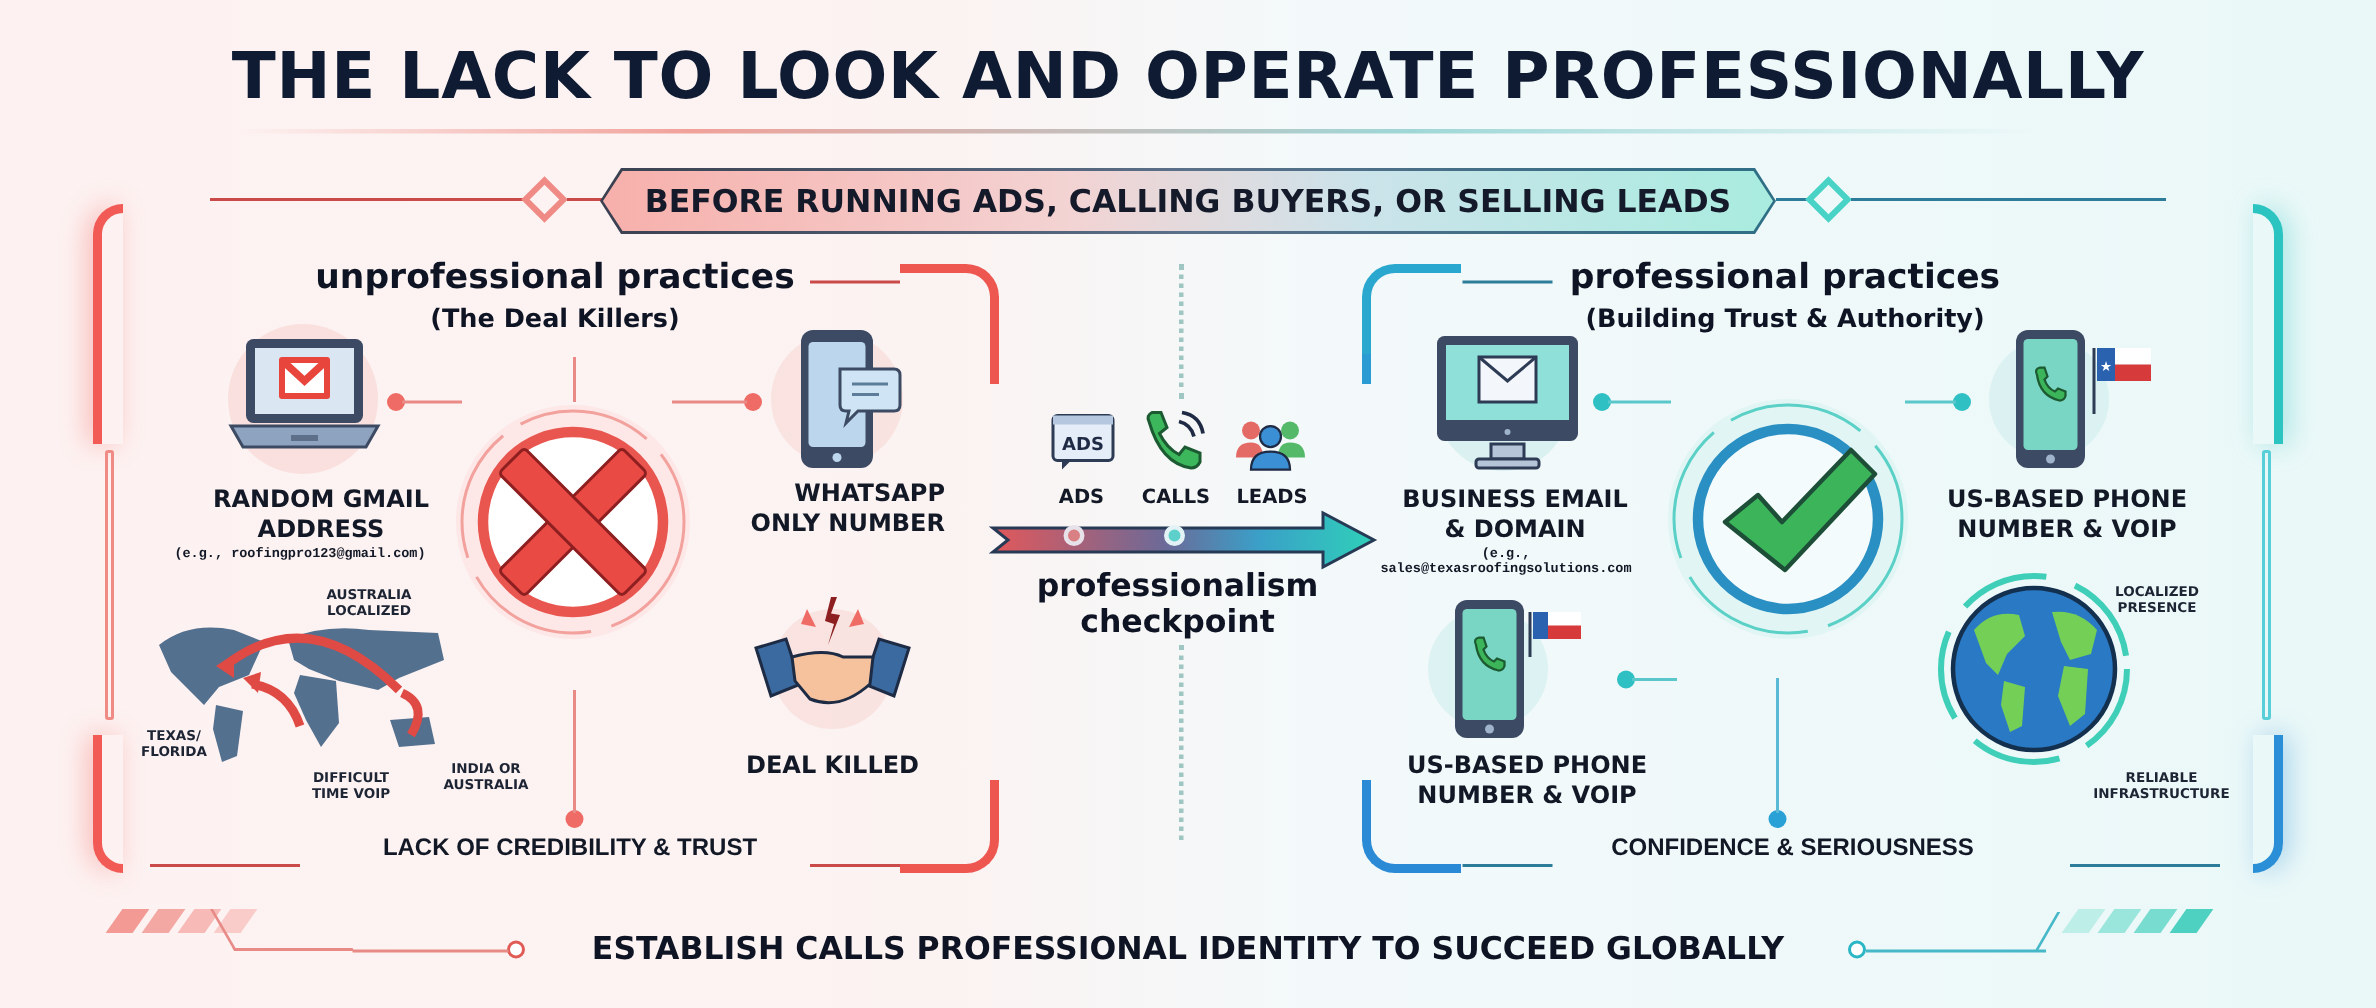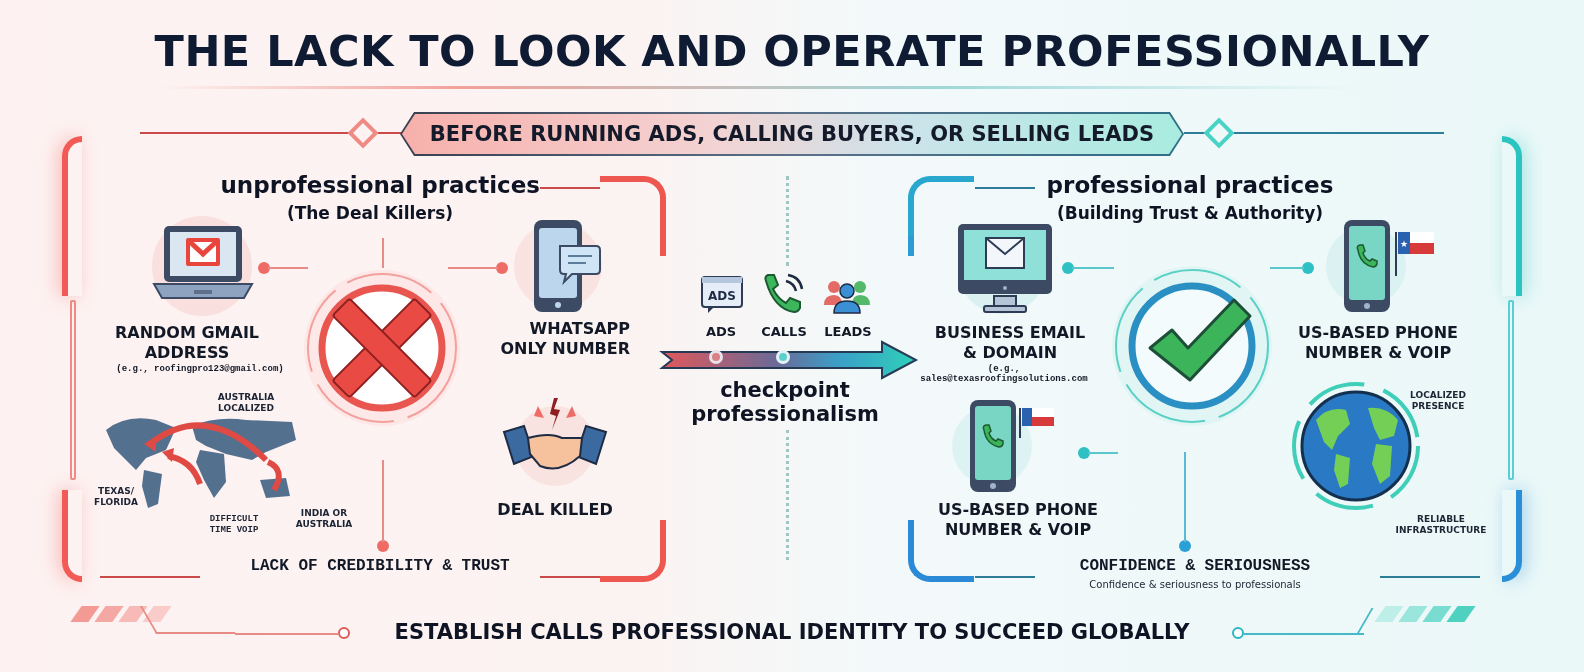--- a/index.html
+++ b/index.html
@@ -47,21 +47,21 @@
   .frame-r-bot { left: 1502px; top: 490px; width: 20px; height: 92px; border: 6px solid #2a8fd6; border-left: none; border-top: none; border-bottom-right-radius: 26px; box-shadow: 4px 0 18px rgba(42,143,214,0.35); }
   .frame-r-lt { left: 908px; top: 176px; width: 66px; height: 60px; border: 6px solid #29a7cf; border-right: none; border-bottom: none; border-top-left-radius: 22px; }
   .frame-r-lb { left: 908px; top: 520px; width: 66px; height: 62px; border: 6px solid #2b8ad5; border-right: none; border-top: none; border-bottom-left-radius: 22px; }
   .frame-r-lv { left: 908px; top: 250px; width: 6px; height: 250px; background: #2a9bd3; }
 
   .section-title { font-family: "DejaVu Sans", sans-serif; font-weight: bold; font-size: 23px; text-align: center; color: #0f1424; }
   .section-sub { font-family: "DejaVu Sans", sans-serif; font-weight: bold; font-size: 17px; text-align: center; color: #0f1424; }
   .label-big { font-family: "DejaVu Sans", sans-serif; font-weight: bold; font-size: 16px; line-height: 20px; text-align: center; color: #121826; }
   .label-small { font-family: Liberation Mono, monospace; font-weight: bold; font-size: 9px; text-align: center; color: #121826; }
   .map-label { font-family: "DejaVu Sans", sans-serif; font-weight: bold; font-size: 9px; line-height: 11px; text-align: center; color: #1d2434; }
-  .footer-line { font-family: Liberation Mono, monospace; font-weight: bold; font-size: 16px; text-align: center; color: #121826; }
+  .footer-line { font-family: Liberation Sans, sans-serif; font-weight: bold; font-size: 16px; text-align: center; color: #121826; }
   .bottom-tag { font-family: "DejaVu Sans", sans-serif; font-weight: bold; font-size: 21px; color: #0f1424; left: 0; width: 1584px; text-align: center; top: 620px; }
   .stripes { height: 16px; display: flex; gap: 6px; }
   .stripes span { width: 18px; height: 16px; transform: skewX(-35deg); display: block; }
   .dotnode { width: 12px; height: 12px; border-radius: 50%; }
   .ring-node { width: 14px; height: 14px; border-radius: 50%; background: #fff; border: 3px solid; }
   svg { overflow: visible; }
 </style>
 </head>
 <body>
 
@@ -95,36 +95,36 @@
 <div class="abs frame-r-lt"></div>
 <div class="abs frame-r-lb"></div>
 <div class="abs frame-r-lv" style="top:236px;height:20px;"></div>
 <div class="abs hline" style="left:975px;top:187px;width:60px;background:#2d7c99;"></div>
 <div class="abs hline" style="left:975px;top:576px;width:60px;background:#2d7c99;"></div>
 <div class="abs hline" style="left:1380px;top:576px;width:100px;background:#2d7c99;"></div>
 
 <div class="abs" style="left:786px;top:176px;width:0;height:90px;border-left:3px dotted #9fc6c2;"></div>
 <div class="abs" style="left:786px;top:430px;width:0;height:130px;border-left:3px dotted #9fc6c2;"></div>
 
-<div class="abs section-title" style="left:200px;top:172px;width:340px;text-align:right;">unprofessional practices</div>
+<div class="abs section-title" style="left:200px;top:172px;width:340px;">unprofessional practices</div>
 <div class="abs section-sub" style="left:260px;top:203px;width:220px;">(The Deal Killers)</div>
 
 <div class="abs" style="left:140px;top:218px;width:120px;height:100px;">
   <svg width="120" height="100" viewBox="0 0 120 100">
     <circle cx="62" cy="48" r="50" fill="#f8d8d6" opacity="0.7"></circle>
     <rect x="24" y="8" width="78" height="56" rx="5" fill="#3d4a63"></rect>
     <rect x="30" y="14" width="66" height="44" fill="#dbe6f3"></rect>
     <rect x="46" y="20" width="34" height="28" rx="2" fill="#e8453c"></rect>
     <rect x="50" y="24" width="26" height="20" fill="#ffffff"></rect>
     <polyline points="50,24 63,36 76,24" fill="none" stroke="#e8453c" stroke-width="5"></polyline>
     <path d="M14 66 L112 66 L104 80 L22 80 Z" fill="#8ea3bf" stroke="#3d4a63" stroke-width="2"></path>
     <rect x="54" y="72" width="18" height="4" fill="#5d6f89"></rect>
   </svg>
 </div>
-<div class="abs label-big" style="left:97px;top:323px;width:180px;">
+<div class="abs label-big" style="left:124px;top:323px;width:180px;">
   <div>RANDOM GMAIL</div>
   <div>ADDRESS</div>
 </div>
 <div class="abs label-small" style="left:100px;top:364px;width:200px;">(e.g., roofingpro123@gmail.com)</div>
 
 <div class="abs dotnode" style="left:258px;top:262px;background:#ef6c66;"></div>
 <div class="abs hline" style="left:268px;top:267px;width:40px;background:#e98a86;"></div>
 <div class="abs dotnode" style="left:496px;top:262px;background:#ef6c66;"></div>
 <div class="abs hline" style="left:448px;top:267px;width:50px;background:#e98a86;"></div>
 <div class="abs dotnode" style="left:377px;top:540px;background:#ef6c66;"></div>
@@ -191,21 +191,21 @@
   <div>LOCALIZED</div>
 </div>
 <div class="abs map-label" style="left:284px;top:476px;width:80px;margin-top:32px;">
   <div>INDIA OR</div>
   <div>AUSTRALIA</div>
 </div>
 <div class="abs map-label" style="left:86px;top:486px;width:60px;">
   <div>TEXAS/</div>
   <div>FLORIDA</div>
 </div>
-<div class="abs map-label" style="left:194px;top:514px;width:80px;font-family:Liberation Mono, monospace;">
+<div class="abs map-label" style="left:194px;top:514px;width:80px;">
   <div>DIFFICULT</div>
   <div>TIME VOIP</div>
 </div>
 
 <div class="abs footer-line" style="left:200px;top:557px;width:360px;">LACK OF CREDIBILITY &amp; TRUST</div>
 
 <div class="abs" style="left:700px;top:275px;width:44px;height:40px;">
   <svg width="44" height="40" viewBox="0 0 44 40">
     <rect x="2" y="2" width="40" height="30" rx="3" fill="#e5eef8" stroke="#2d3b55" stroke-width="2"></rect>
     <rect x="2" y="2" width="40" height="6" fill="#b4c7df"></rect>
@@ -243,22 +243,22 @@
         <stop offset="0.7" stop-color="#3aa0c8"></stop>
         <stop offset="1" stop-color="#2fd0b9"></stop>
       </linearGradient>
     </defs>
     <path d="M2 12 L222 12 L222 2 L256 20 L222 38 L222 28 L2 28 L12 20 Z" fill="url(#arrG)" stroke="#273a55" stroke-width="2"></path>
   </svg>
 </div>
 <div class="abs ring-node" style="left:709px;top:350px;border-color:#e7e1ea;background:#d98084;"></div>
 <div class="abs ring-node" style="left:776px;top:350px;border-color:#e3f3f5;background:#5ed0cc;"></div>
 <div class="abs section-title" style="left:680px;top:378px;width:210px;font-size:21px;line-height:24px;">
+  <div>professionalism</div>
   <div>checkpoint</div>
-  <div>professionalism</div>
 </div>
 
 <div class="abs section-title" style="left:1020px;top:172px;width:340px;">professional practices</div>
 <div class="abs section-sub" style="left:1030px;top:203px;width:320px;">(Building Trust &amp; Authority)</div>
 
 <div class="abs" style="left:950px;top:222px;width:110px;height:100px;">
   <svg width="110" height="100" viewBox="0 0 110 100">
     <circle cx="52" cy="48" r="44" fill="#d4efef" opacity="0.8"></circle>
     <rect x="8" y="2" width="94" height="70" rx="5" fill="#3d4a63"></rect>
     <rect x="14" y="8" width="82" height="50" fill="#8fe0d8"></rect>
@@ -344,21 +344,20 @@
   <div>LOCALIZED</div>
   <div>PRESENCE</div>
 </div>
 <div class="abs map-label" style="left:1386px;top:514px;width:110px;">
   <div>RELIABLE</div>
   <div>INFRASTRUCTURE</div>
 </div>
 
 <div class="abs footer-line" style="left:1010px;top:557px;width:370px;">CONFIDENCE &amp; SERIOUSNESS</div>
 <div class="abs" style="left:1020px;top:578px;width:350px;text-align:center;font-family:'DejaVu Sans',sans-serif;font-size:10px;line-height:13px;color:#1d2434;">
-  <div>Confidence &amp; seriousness to professionals</div>
 </div>
 
 <div class="abs stripes" style="left:76px;top:606px;">
   <span style="background:#f39a95;"></span>
     <span style="background:#f4a8a3;"></span>
     <span style="background:#f7bab6;"></span>
     <span style="background:#f9ccc9;"></span>
 </div>
 <div class="abs" style="left:140px;top:606px;width:80px;height:28px;border-left:2px solid #e88a86;border-bottom:2px solid #e88a86;transform:skewX(30deg);transform-origin:top left;"></div>
 <div class="abs ring-node" style="left:338px;top:627px;width:12px;height:12px;border-width:2px;border-color:#e05a56;"></div>

